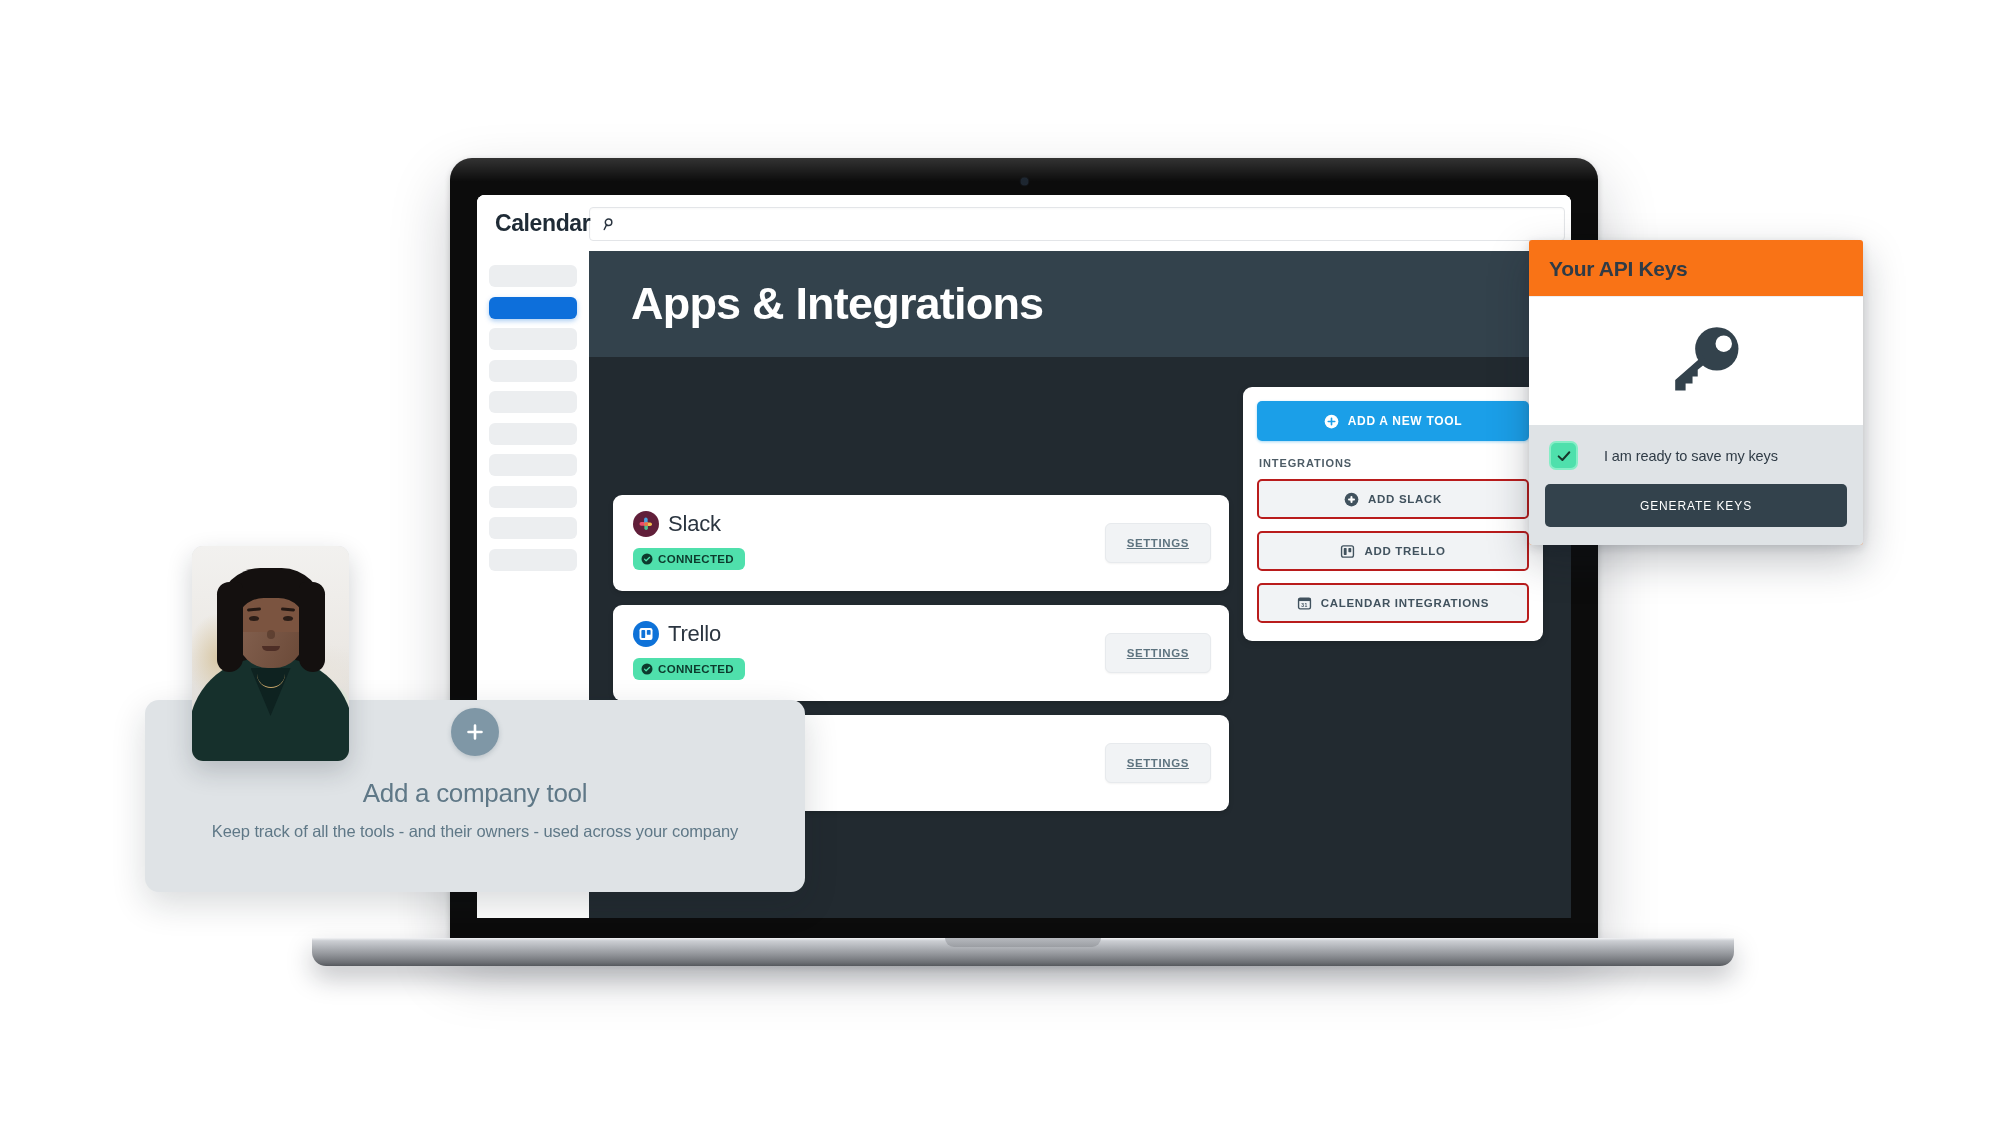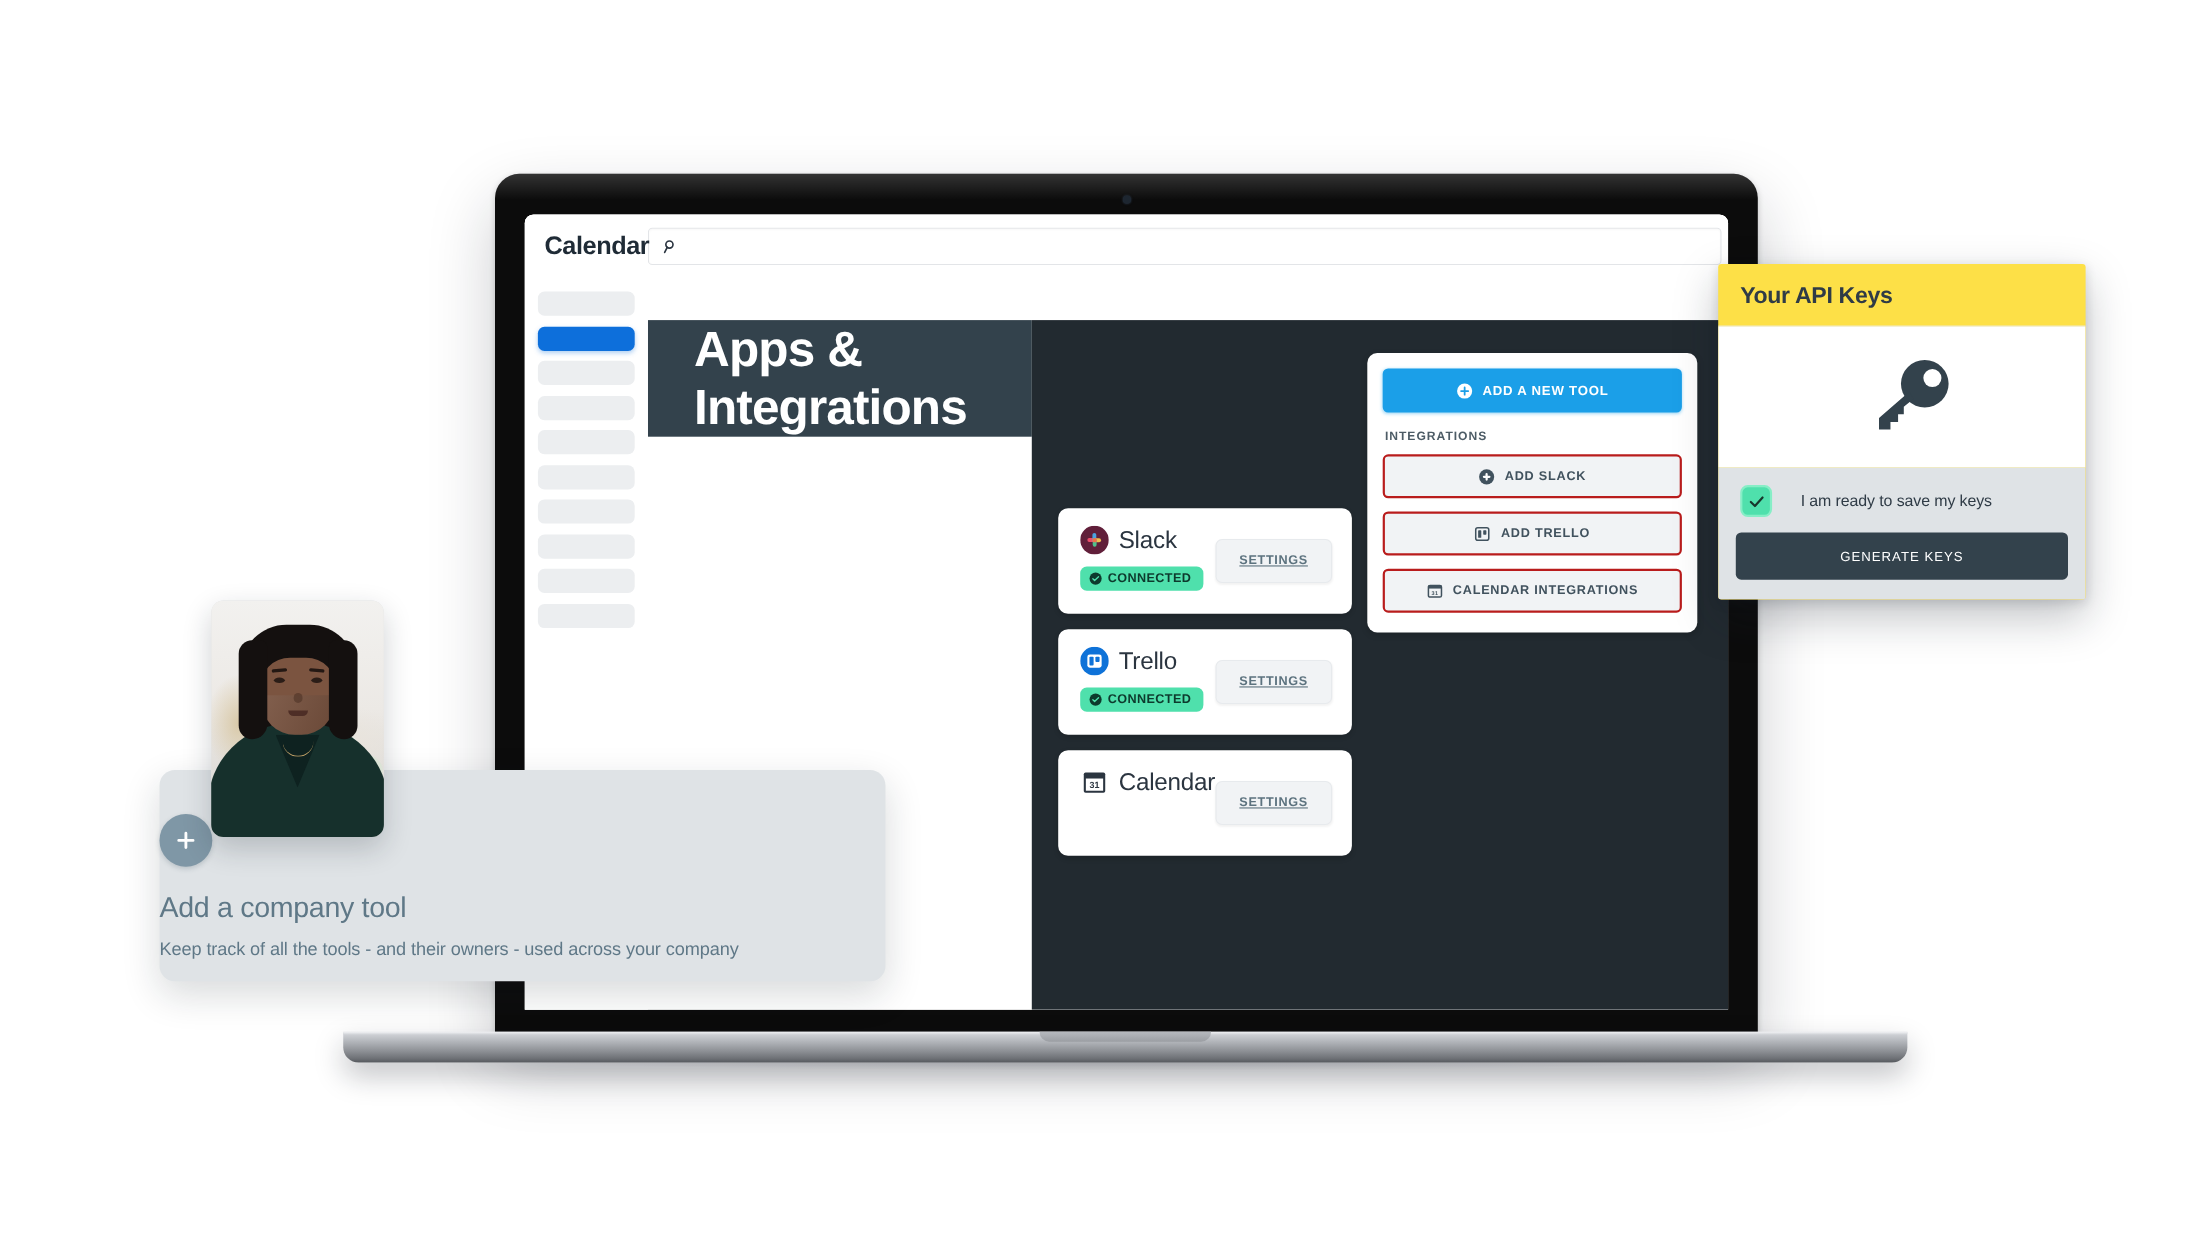--- a/index.html
+++ b/index.html
@@ -98,21 +98,21 @@
     display:flex; align-items:center; padding:0 12px;
     box-shadow:inset 0 1px 2px rgba(0,0,0,.03);
   }
   .search-icon { width:15px; height:15px; color:#2b3541; display:block; }
   .search-input {
     border:0; outline:0; background:transparent; flex:1;
     font-family:"Liberation Sans", sans-serif; font-size:13px; color:#2b3541;
     margin-left:8px;
   }
 
-  .content { flex:1; display:flex; flex-direction:row; min-height:0;margin-top:40px; }
+  .content { flex:1; display:flex; flex-direction:column; min-height:0; }
 
   .page-head {
     background:#33424c; height:106px;
     display:flex; align-items:center; padding-left:42px;
   }
   .page-title {
     color:#ffffff; font-size:45px; font-weight:700; letter-spacing:-.8px;
   }
 
   .page-body {
@@ -183,23 +183,23 @@
     display:flex; align-items:center; justify-content:center; gap:9px;
     font-family:"Liberation Sans", sans-serif;
     font-size:11.5px; font-weight:700; letter-spacing:.7px;
   }
   .int-btn:last-child { margin-bottom:0; }
   .int-btn svg { width:15px; height:15px; display:block; }
 
   
   .api-panel {
     position:absolute;
-    left:1562px; top:240px;
+    left:1529px; top:240px;
     width:334px;
-    background:#fde047;
+    background:#f97316;
     border-radius:3px;
     box-shadow:0 16px 40px rgba(20,28,40,.26), 0 3px 10px rgba(20,28,40,.14);
     z-index:40;
     overflow:hidden;
   }
   .api-head {
     padding:17px 20px 15px;
     border-bottom:1px solid #eceef0;
   }
   .api-title { font-size:21px; font-weight:700; color:#2f3b46; letter-spacing:-.3px; }
@@ -298,22 +298,22 @@
   .p-mouth{ position:absolute; left:50%; margin-left:-9px; top:100px; width:18px; height:5px; background:#4e2e26; border-radius:0 0 9px 9px; }
   .p-necklace{ position:absolute; left:50%; margin-left:-14px; top:126px; width:28px; height:16px; border-bottom:1.6px solid #c8a66a; border-radius:0 0 14px 14px; }
 
   .add-tool-card {
     position:absolute; left:145px; top:700px;
     width:660px; height:192px;
     background:#dfe3e6;
     border-radius:14px;
     box-shadow:0 12px 34px rgba(20,28,40,.16);
     z-index:50;
-    display:flex; flex-direction:column; align-items:flex-start;
-    padding-top:40px;
+    display:flex; flex-direction:column; align-items:center;
+    padding-top:8px;
   }
   .plus-circle {
     width:48px; height:48px; border-radius:50%;
     background:#7f97a6; display:flex; align-items:center; justify-content:center;
     box-shadow:0 2px 5px rgba(60,80,95,.22);
   }
   .plus-circle svg { width:24px; height:24px; display:block; }
   .atc-title {
     margin-top:22px; font-size:26px; color:#5f7887; letter-spacing:-.3px;
   }

